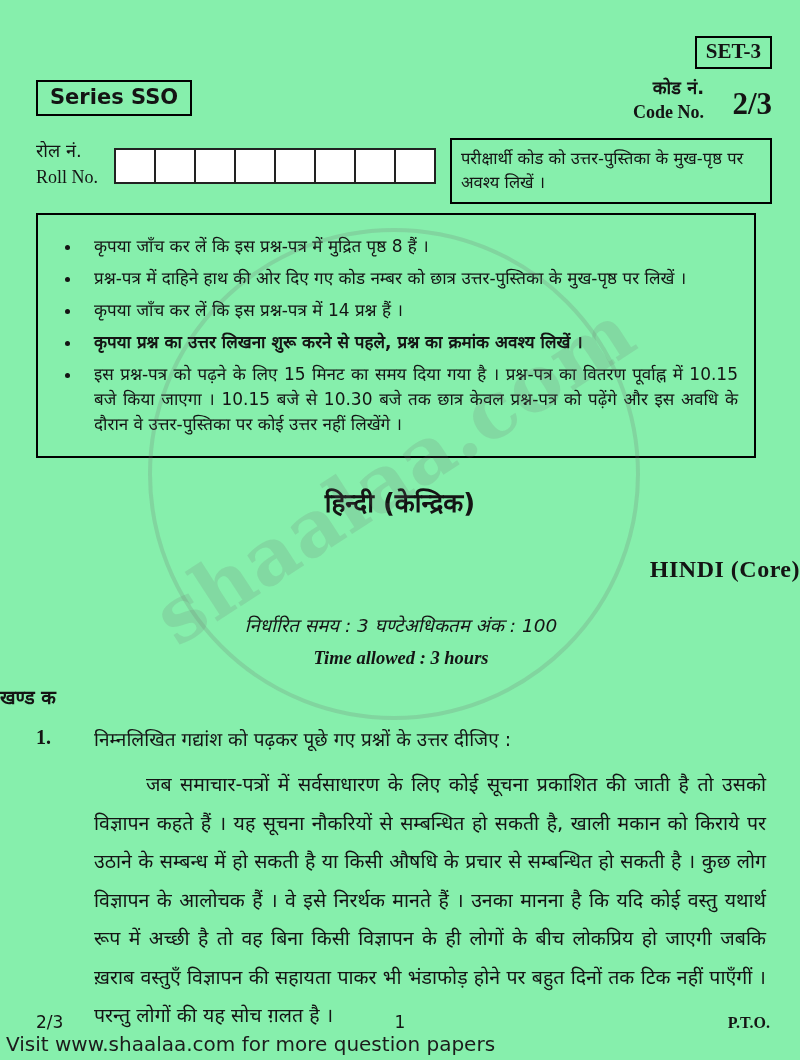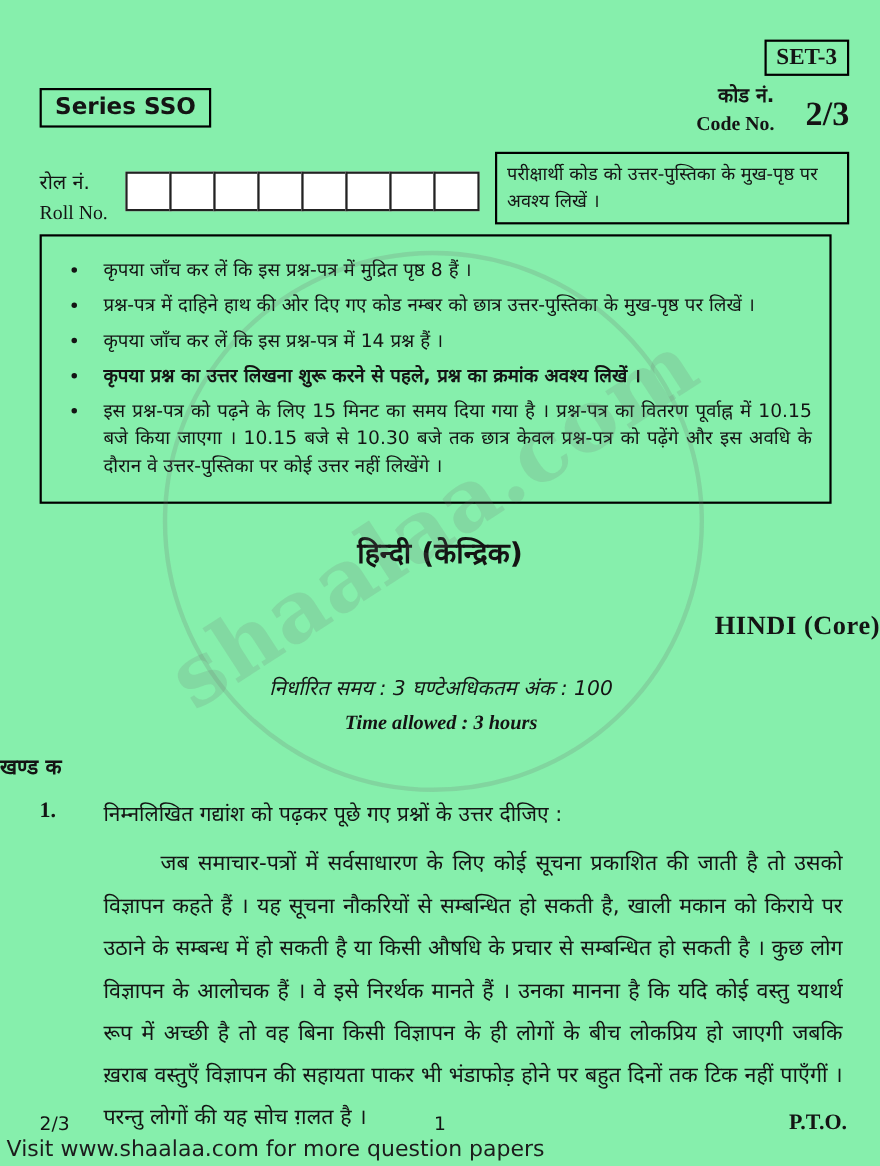--- a/index.html
+++ b/index.html
@@ -25,21 +25,21 @@
     position:absolute; top:76px; right:96px; text-align:right;
     font-weight:bold; font-size:18px; line-height:24px;
   }
   .code-value {
     position:absolute; top:86px; right:28px;
     font-family:"Liberation Serif", serif; font-weight:bold; font-size:31px;
   }
 
   
   .roll-block { position:absolute; top:138px; left:36px; display:flex; align-items:center; }
-  .roll-labels { font-size:18px; line-height:26px; margin-right:18px;margin-top:16px; }
+  .roll-labels { font-size:18px; line-height:26px; margin-right:18px; }
   .roll-labels .en { font-family:"Liberation Serif", serif; }
   .roll-boxes { display:flex; margin-top:4px; }
   .roll-cell { width:38px; height:32px; border:2px solid #222; margin-left:-2px; background:#fff; }
 
   .candidate-box {
     position:absolute; top:138px; left:450px; width:300px;
     border:2px solid #000; padding:7px 9px;
     font-size:16.5px; line-height:24px;
   }
 
@@ -69,21 +69,21 @@
   .q-prompt { flex:1; }
 
   .passage {
     position:absolute; top:766px; left:94px; right:34px;
     font-size:19.5px; line-height:38.5px; text-align:justify; text-indent:52px;
   }
 
   
   .footer-left  { position:absolute; bottom:28px; left:36px;  font-size:17px; }
   .footer-center{ position:absolute; bottom:28px; left:0; width:100%; text-align:center; font-size:17px; }
-  .footer-right { position:absolute; bottom:28px; right:30px; font-family:"Liberation Serif", serif; font-weight:bold; font-size:20px; }
+  .footer-right { position:absolute; bottom:28px; right:30px; font-family:"Liberation Serif", serif; font-weight:bold; font-size:16px; }
   .bottom-note  { position:absolute; bottom:4px; left:6px; font-size:20px; color:#1c1c1c; }
 
   
   .watermark { position:absolute; top:228px; left:148px; width:492px; height:492px; pointer-events:none; z-index:5; }
   .wm-circle { position:absolute; inset:0; border:4px solid rgba(110,110,110,0.20); border-radius:50%; }
   .wm-text {
     position:absolute; top:50%; left:50%;
     transform:translate(-50%,-50%) rotate(-33deg);
     font-family:"DejaVu Serif", serif; font-size:78px; font-weight:bold;
     color:rgba(110,110,110,0.17); white-space:nowrap; letter-spacing:1px;

